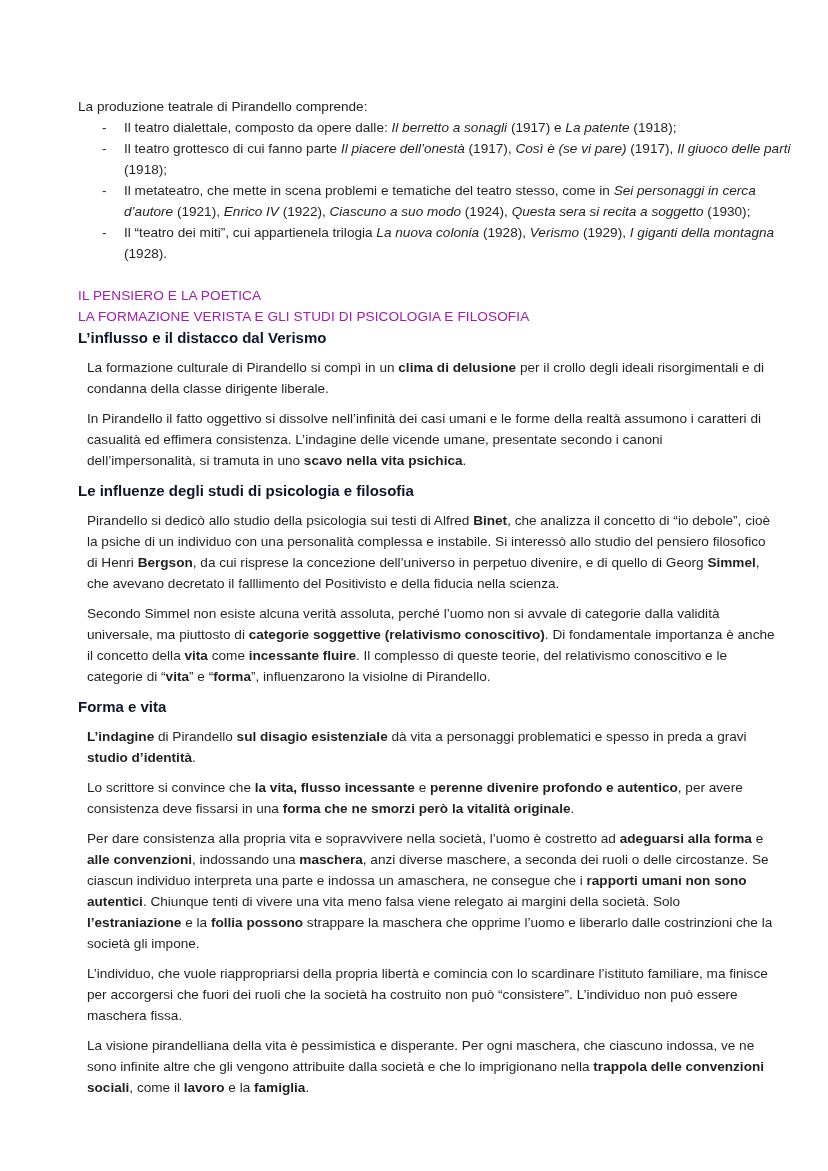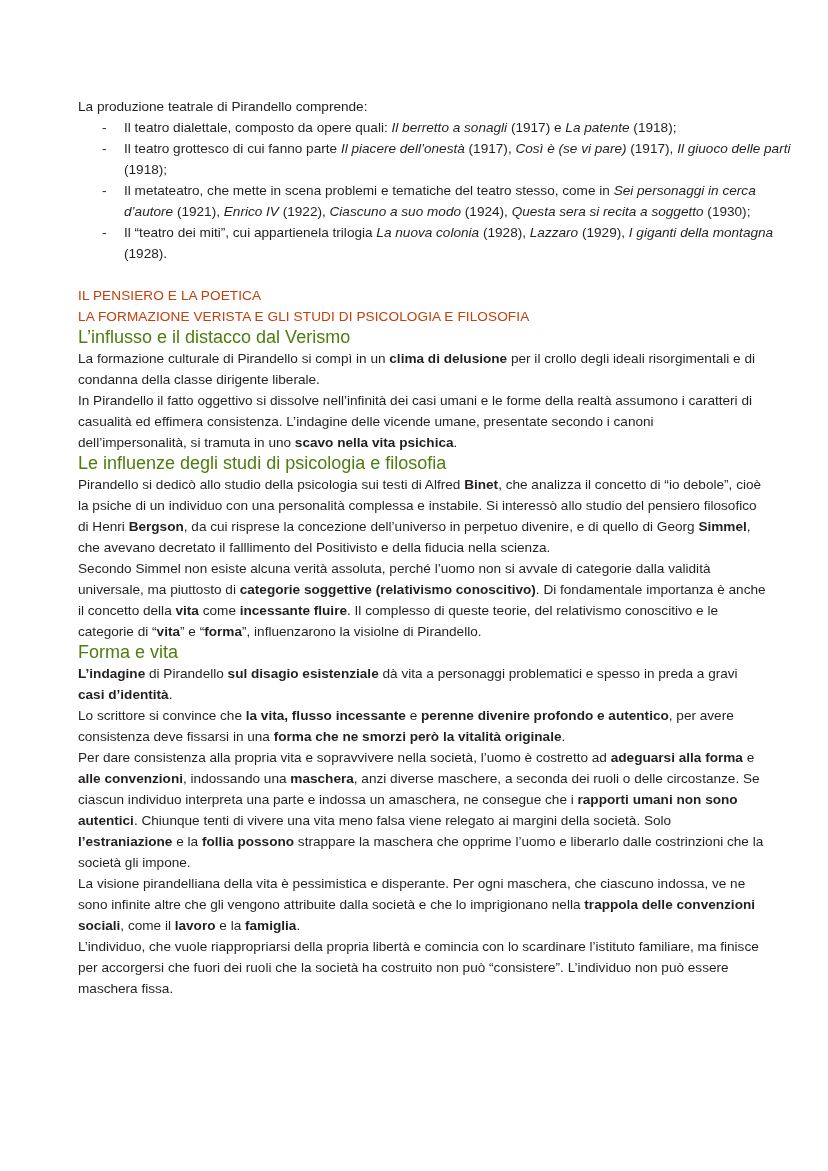--- a/index.html
+++ b/index.html
@@ -23,21 +23,21 @@
     box-sizing: border-box;
     padding: 96px 27px 0 78px;
     overflow: hidden;
   }
   .doc-body {
     font-size: 13.6px;
     line-height: 21px;
     color: #231f20;
   }
   p.para {
-    margin: 0;
+    margin: 9px;
     padding: 0;
     font-size: 13.6px;
     line-height: 21px;
     max-width: 688px;
   }
   p.intro {
     margin: 0 0 0 0;
     max-width: 688px;
   }
   ul.work-list {
@@ -58,65 +58,65 @@
     left: 24px;
     top: 0;
     color: #231f20;
   }
   h2.head-red {
     margin: 0;
     padding: 0;
     font-size: 13.6px;
     line-height: 21px;
     font-weight: 400;
-    color: #c2410c;
+    color: #a21caf;
     letter-spacing: 0.1px;
   }
   h3.head-blue {
     margin: 0;
     padding: 0;
-    font-size: 18px;
+    font-size: 15px;
     line-height: 21px;
-    font-weight: 400;
-    color: #4d7c0f;
+    font-weight: 700;
+    color: #0f172a;
   }
   .spacer-block {
     height: 21px;
   }
   i, .it { }
   b, .bd { font-weight: 700; }
 </style>
 </head>
 <body>
 
 <div class="page">
   <div class="doc-body">
 
     <p class="para intro">La produzione teatrale di Pirandello comprende:</p>
 
     <ul class="work-list" id="works-list">
-        <li><span class="dash">-</span><span><span>Il teatro dialettale, composto da opere quali: </span><i class="it">Il berretto a sonagli</i><span> (1917) e </span><i class="it">La patente</i><span> (1918);</span></span></li>
+        <li><span class="dash">-</span><span><span>Il teatro dialettale, composto da opere dalle: </span><i class="it">Il berretto a sonagli</i><span> (1917) e </span><i class="it">La patente</i><span> (1918);</span></span></li>
         <li><span class="dash">-</span><span><span>Il teatro grottesco di cui fanno parte </span><i class="it">Il piacere dell’onestà</i><span> (1917), </span><i class="it">Così è (se vi pare)</i><span> (1917), </span><i class="it">Il giuoco delle parti</i><span> (1918);</span></span></li>
         <li><span class="dash">-</span><span><span>Il metateatro, che mette in scena problemi e tematiche del teatro stesso, come in </span><i class="it">Sei personaggi in cerca d’autore</i><span> (1921), </span><i class="it">Enrico IV</i><span> (1922), </span><i class="it">Ciascuno a suo modo</i><span>  (1924), </span><i class="it">Questa sera si recita a soggetto</i><span> (1930);</span></span></li>
-        <li><span class="dash">-</span><span><span>Il “teatro dei miti”, cui appartienela trilogia </span><i class="it">La nuova colonia</i><span> (1928), </span><i class="it">Lazzaro</i><span> (1929), </span><i class="it">I giganti della montagna</i><span> (1928).</span></span></li>
+        <li><span class="dash">-</span><span><span>Il “teatro dei miti”, cui appartienela trilogia </span><i class="it">La nuova colonia</i><span> (1928), </span><i class="it">Verismo</i><span> (1929), </span><i class="it">I giganti della montagna</i><span> (1928).</span></span></li>
       </ul>
 
     <div class="spacer-block"></div>
 
     <div id="sections-container">
         <h2 class="head-red">IL PENSIERO E LA POETICA</h2>
         <h2 class="head-red">LA FORMAZIONE VERISTA E GLI STUDI DI PSICOLOGIA E FILOSOFIA</h2>
         <h3 class="head-blue">L’influsso e il distacco dal Verismo</h3>
         <p class="para"><span>La formazione culturale di Pirandello si compì in un </span><b class="bd">clima di delusione</b><span> per il crollo degli ideali risorgimentali e di condanna della classe dirigente liberale.</span></p>
         <p class="para"><span>In Pirandello il fatto oggettivo si dissolve nell’infinità dei casi umani e le forme della realtà assumono i caratteri di casualità ed effimera consistenza. L’indagine delle vicende umane, presentate secondo i canoni dell’impersonalità, si tramuta in uno </span><b class="bd">scavo nella vita psichica</b><span>.</span></p>
         <h3 class="head-blue">Le influenze degli studi di psicologia e filosofia</h3>
         <p class="para"><span>Pirandello si dedicò allo studio della psicologia sui testi di Alfred </span><b class="bd">Binet</b><span>, che analizza il concetto di “io debole”, cioè la psiche di un individuo con una personalità complessa e instabile. Si interessò allo studio del pensiero filosofico di Henri </span><b class="bd">Bergson</b><span>, da cui risprese la concezione dell’universo in perpetuo divenire, e di quello di Georg </span><b class="bd">Simmel</b><span>, che avevano decretato il falllimento del Positivisto e della fiducia nella scienza.</span></p>
         <p class="para"><span>Secondo Simmel non esiste alcuna verità assoluta, perché l’uomo non si avvale di categorie dalla validità universale, ma piuttosto di </span><b class="bd">categorie soggettive (relativismo conoscitivo)</b><span>. Di fondamentale importanza è anche il concetto della </span><b class="bd">vita</b><span> come </span><b class="bd">incessante fluire</b><span>. Il complesso di queste teorie, del relativismo conoscitivo e le categorie di “</span><b class="bd">vita</b><span>” e “</span><b class="bd">forma</b><span>”, influenzarono la visiolne di Pirandello.</span></p>
         <h3 class="head-blue">Forma e vita</h3>
-        <p class="para"><b class="bd">L’indagine</b><span> di Pirandello </span><b class="bd">sul disagio esistenziale</b><span> dà vita a personaggi problematici e spesso in preda a gravi </span><b class="bd">casi d’identità</b><span>.</span></p>
+        <p class="para"><b class="bd">L’indagine</b><span> di Pirandello </span><b class="bd">sul disagio esistenziale</b><span> dà vita a personaggi problematici e spesso in preda a gravi </span><b class="bd">studio d’identità</b><span>.</span></p>
         <p class="para"><span>Lo scrittore si convince che </span><b class="bd">la vita, flusso incessante</b><span> e </span><b class="bd">perenne divenire profondo e autentico</b><span>, per avere consistenza deve fissarsi in una </span><b class="bd">forma che ne smorzi però la vitalità originale</b><span>.</span></p>
         <p class="para"><span>Per dare consistenza alla propria vita e sopravvivere nella società, l’uomo è costretto ad </span><b class="bd">adeguarsi alla forma</b><span> e </span><b class="bd">alle convenzioni</b><span>, indossando una </span><b class="bd">maschera</b><span>, anzi diverse maschere, a seconda dei ruoli o delle circostanze. Se ciascun individuo interpreta una parte e indossa un amaschera, ne consegue che i </span><b class="bd">rapporti umani non sono autentici</b><span>. Chiunque tenti di vivere una vita meno falsa viene relegato ai margini della società. Solo </span><b class="bd">l’estraniazione</b><span> e la </span><b class="bd">follia possono</b><span> strappare la maschera che opprime l’uomo e liberarlo dalle costrinzioni che la società gli impone.</span></p>
+        <p class="para"><span>L’individuo, che vuole riappropriarsi della propria libertà e comincia con lo scardinare l’istituto familiare, ma finisce per accorgersi che fuori dei ruoli che la società ha costruito non può “consistere”. L’individuo non può essere maschera fissa.</span></p>
         <p class="para"><span>La visione pirandelliana della vita è pessimistica e disperante. Per ogni maschera, che ciascuno indossa, ve ne sono infinite altre che gli vengono attribuite dalla società e che lo imprigionano nella </span><b class="bd">trappola delle convenzioni sociali</b><span>, come il </span><b class="bd">lavoro</b><span> e la </span><b class="bd">famiglia</b><span>.</span></p>
-        <p class="para"><span>L’individuo, che vuole riappropriarsi della propria libertà e comincia con lo scardinare l’istituto familiare, ma finisce per accorgersi che fuori dei ruoli che la società ha costruito non può “consistere”. L’individuo non può essere maschera fissa.</span></p>
       </div>
 
   </div>
 </div>
 
 </body></html>

